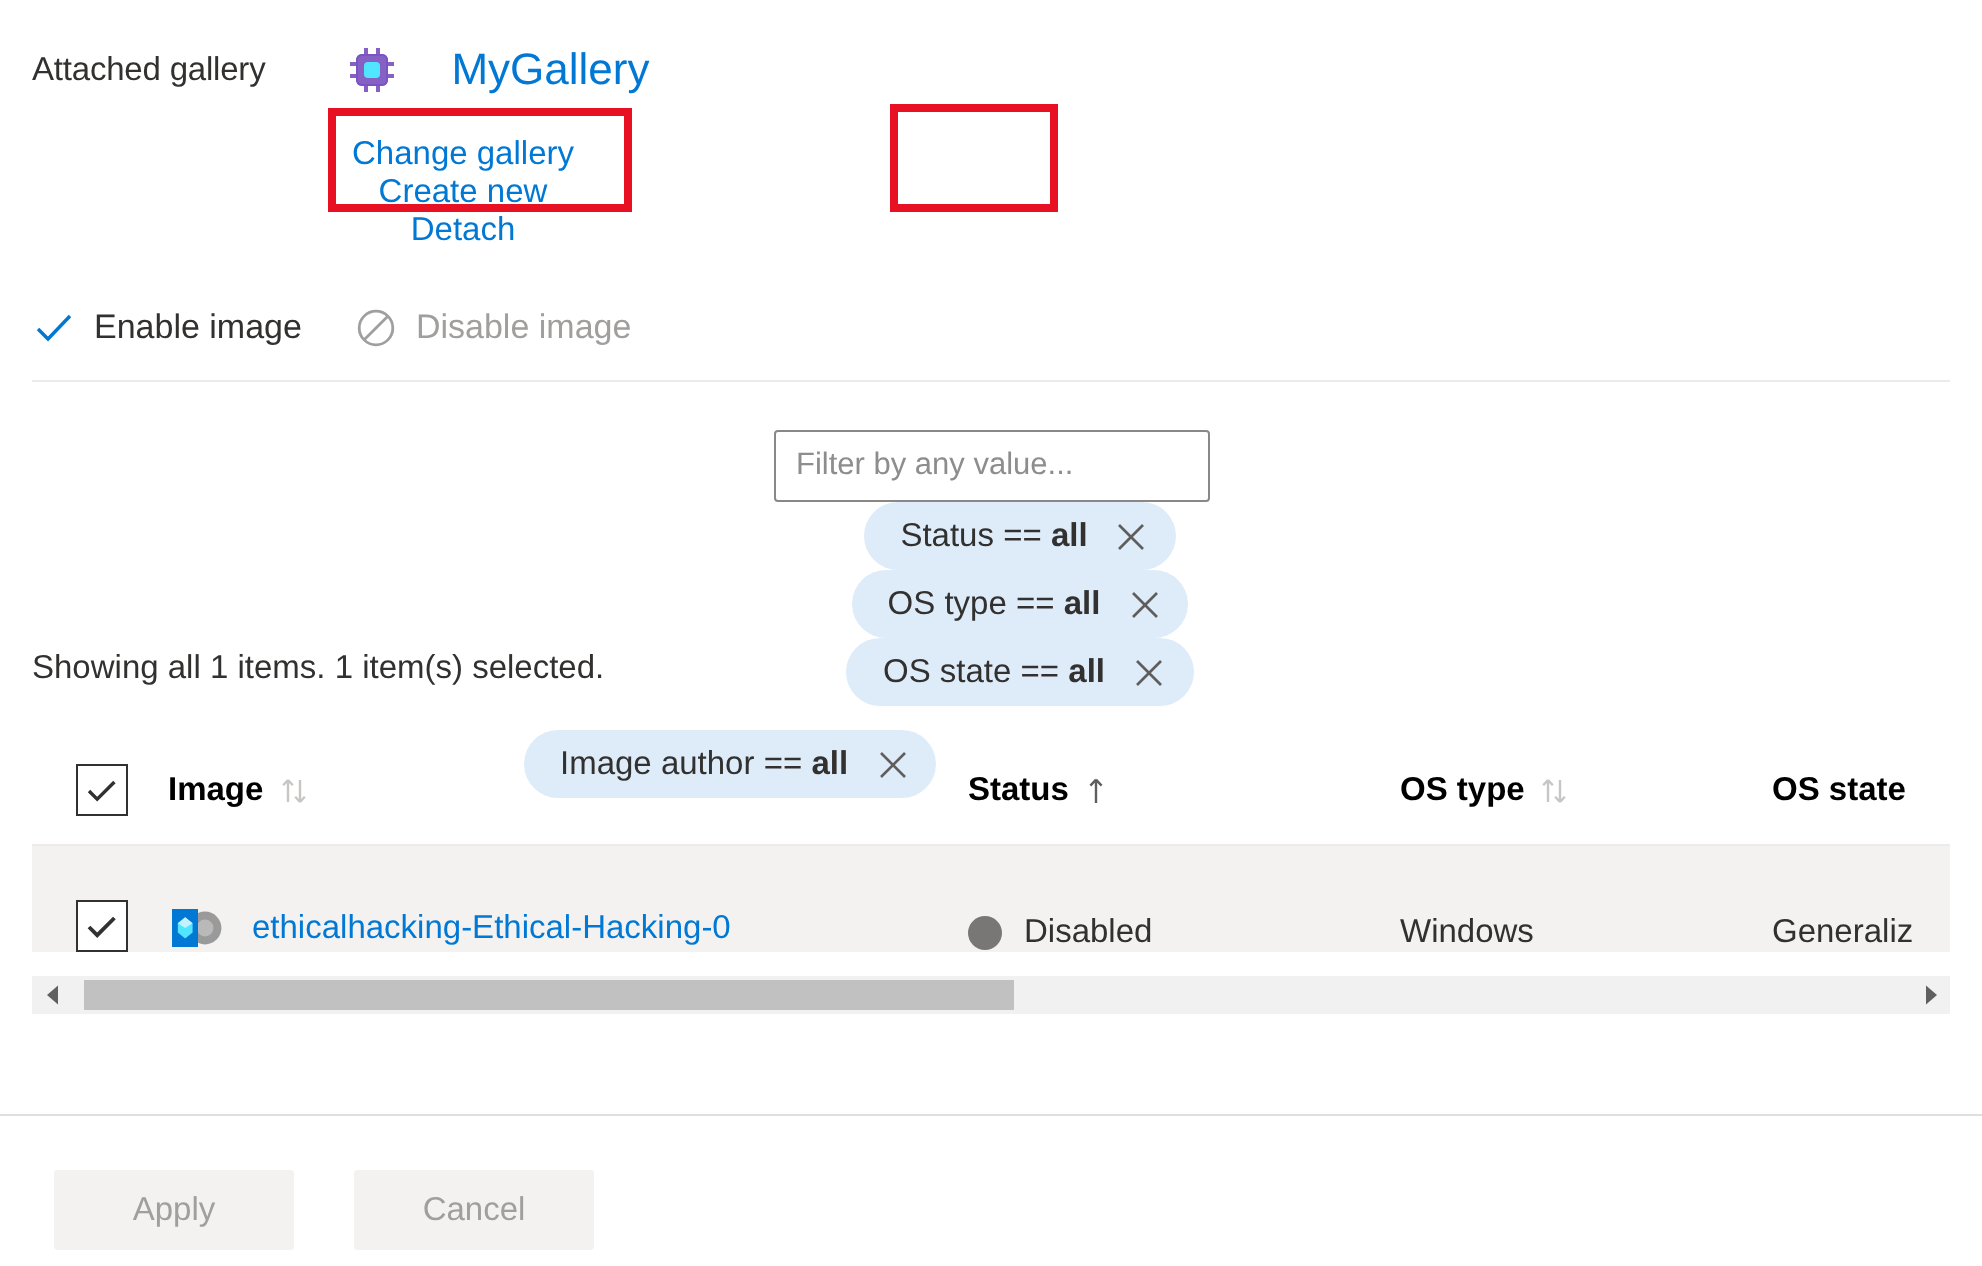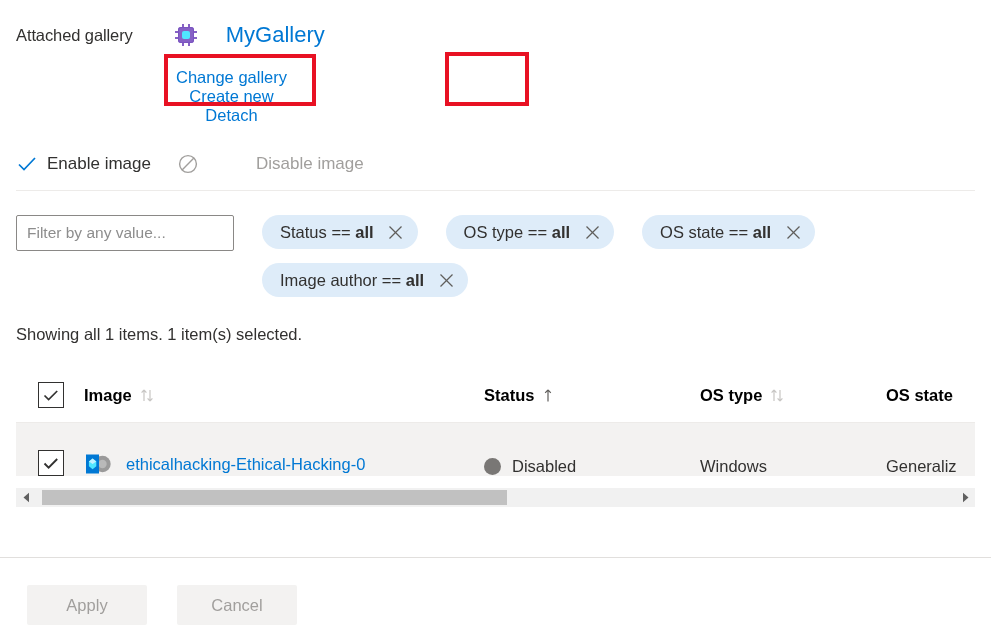--- a/index.html
+++ b/index.html
@@ -119,21 +119,21 @@
     align-items: center;
     height: 36px;
   }
   .cmd {
     display: flex;
     align-items: center;
     height: 36px;
     margin-right: 26px;
     cursor: pointer;
   }
-  .cmd.disabled { cursor: default; gap: 48px; }
+  .cmd.disabled { cursor: default; }
   .cmd-ico {
     width: 22px;
     height: 22px;
     margin-right: 9px;
     display: flex;
     align-items: center;
     justify-content: center;
     flex: none;
   }
   .cmd-label {
@@ -155,21 +155,23 @@
 
   
   .filter-area {
     position: absolute;
     left: 16px;
     top: 215px;
     width: 960px;
   }
   .filter-line {
     display: flex;
+    align-items: center;
     flex-wrap: wrap;
+    flex-direction: column;
   }
   .filter-input {
     width: 218px;
     height: 36px;
     box-sizing: border-box;
     border: 1px solid #8a8886;
     border-radius: 2px;
     padding: 0 10px;
     font-family: "Liberation Sans", sans-serif;
     font-size: 15.5px;

